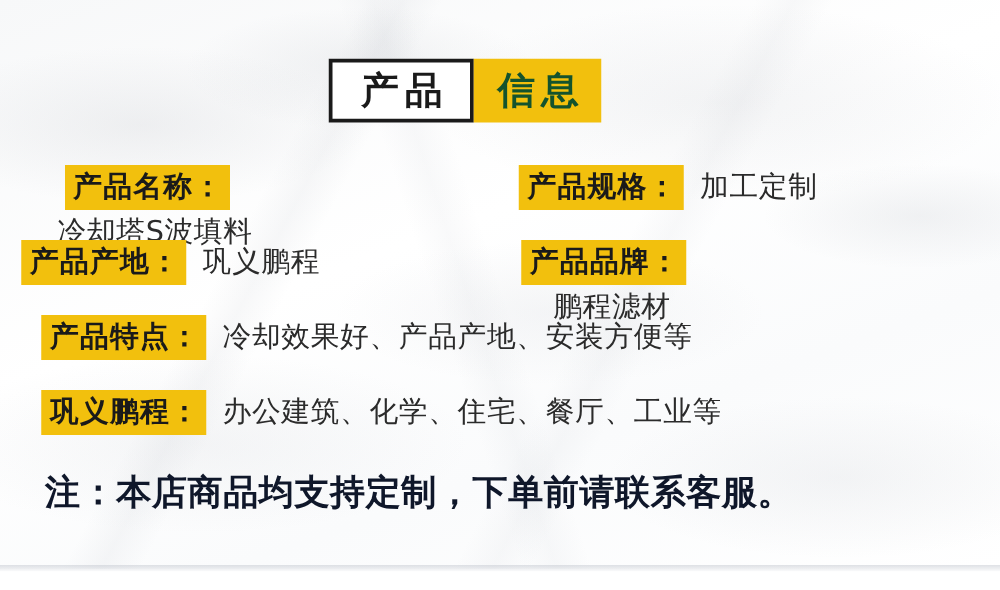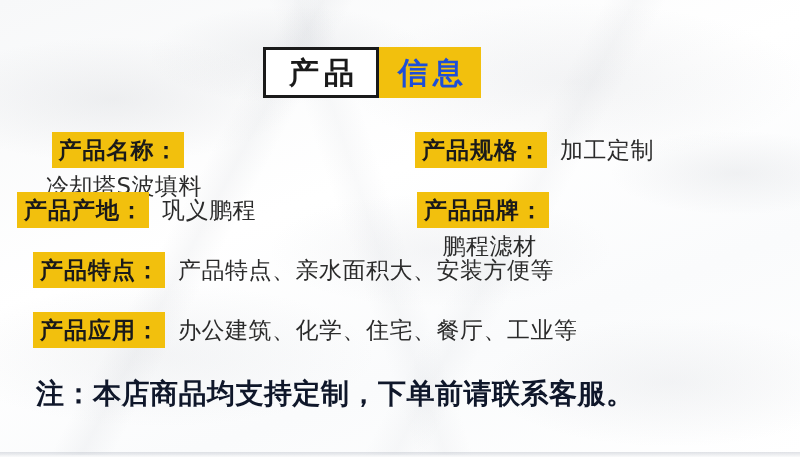--- a/index.html
+++ b/index.html
@@ -76,21 +76,21 @@
     line-height: 1;
   }
   .title-word-solid {
     background: #f2c00d;
     padding: 0 13px 0 14px;
     display: flex;
     align-items: center;
     justify-content: center;
     font-size: 30px;
     font-weight: bold;
-    color: #1d4ed8;
+    color: #14532d;
     letter-spacing: 5px;
     text-indent: 5px;
     line-height: 1;
   }
 
   
   .spec-row {
     position: absolute;
     display: flex;
     align-items: center;
@@ -166,23 +166,23 @@
     <span class="spec-value">巩义鹏程</span>
   </div>
 
   <div class="spec-row" id="row-brand">
     <span class="spec-label">产品品牌：</span>
     <span class="spec-value">鹏程滤材</span>
   </div>
 
   <div class="spec-row" id="row-features">
     <span class="spec-label">产品特点：</span>
-    <span class="spec-value">产品特点、亲水面积大、安装方便等</span>
+    <span class="spec-value">冷却效果好、产品产地、安装方便等</span>
   </div>
 
   <div class="spec-row" id="row-apps">
-    <span class="spec-label">产品应用：</span>
+    <span class="spec-label">巩义鹏程：</span>
     <span class="spec-value">办公建筑、化学、住宅、餐厅、工业等</span>
   </div>
 
   <div id="note-line">注：本店商品均支持定制，下单前请联系客服。</div>
 
 </div>
 
 </body></html>

